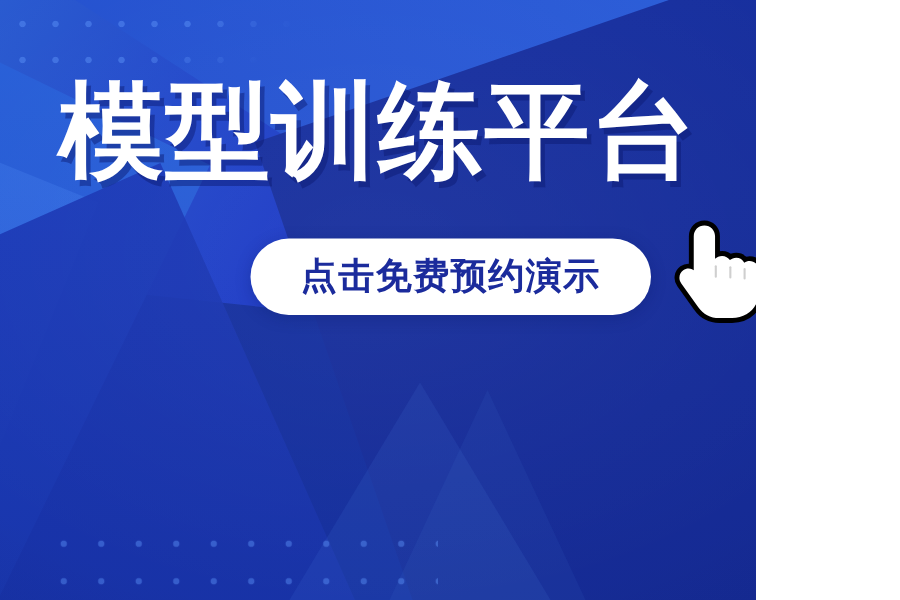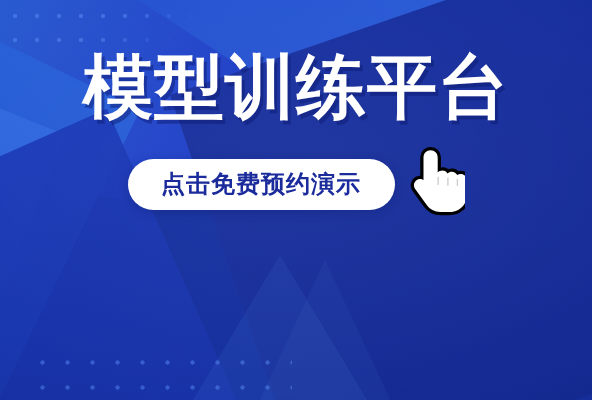--- a/index.html
+++ b/index.html
@@ -6,21 +6,21 @@
     margin: 0;
     padding: 0;
     background: #ffffff;
   }
   body {
     font-family: "Liberation Sans", "DejaVu Sans", sans-serif;
   }
 
   .banner {
     position: relative;
-    width: 592px;
+    width: 504px;
     height: 400px;
     overflow: hidden;
     background: #701a75;
     user-select: none;
   }
 
   
   .bg-layer {
     position: absolute;
     inset: 0;
@@ -191,21 +191,21 @@
     color: #ffffff;
     letter-spacing: .5px;
     text-shadow: 1px 2px 0 rgba(10,24,110,.35);
     white-space: nowrap;
   }
 
   .cta-row {
     margin-top: 28px;
     display: flex;
     align-items: center;
-    justify-content: center;
+    justify-content: flex-end;
     width: 100%;
     box-sizing: border-box;
   }
 
   .cta-button {
     width: 267px;
     height: 51px;
     border-radius: 26px;
     background: #ffffff;
     border: none;

